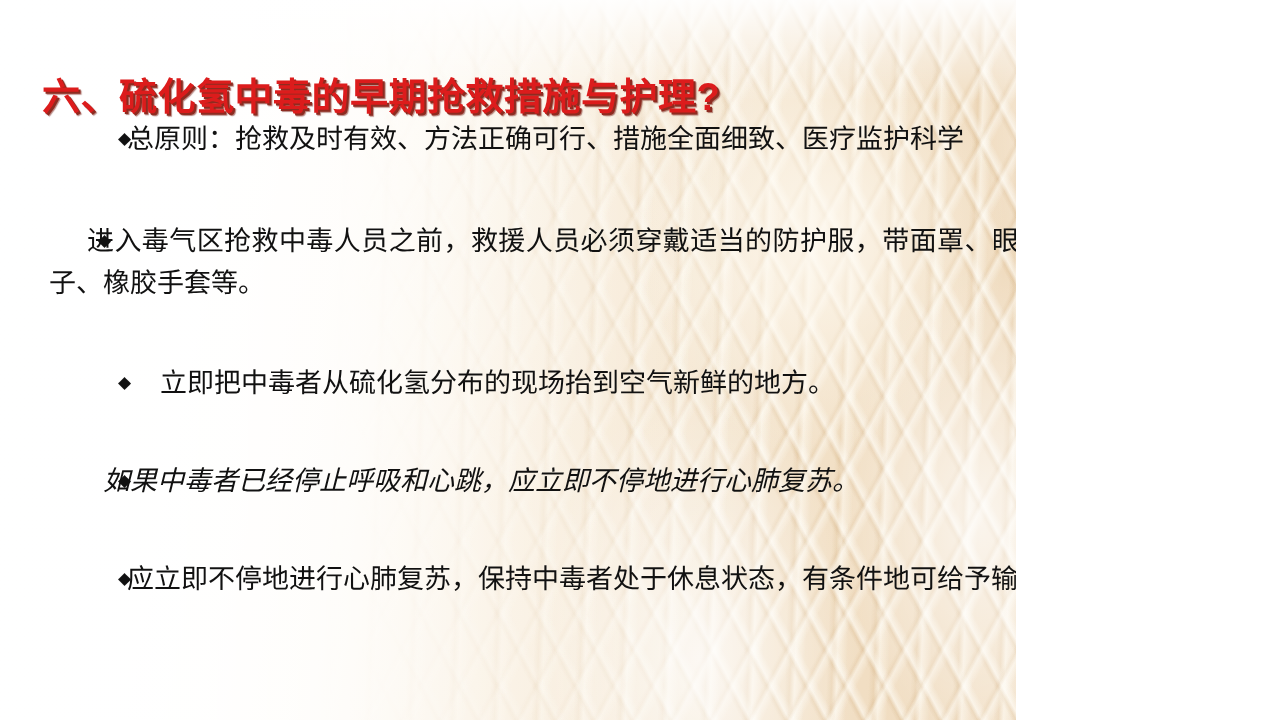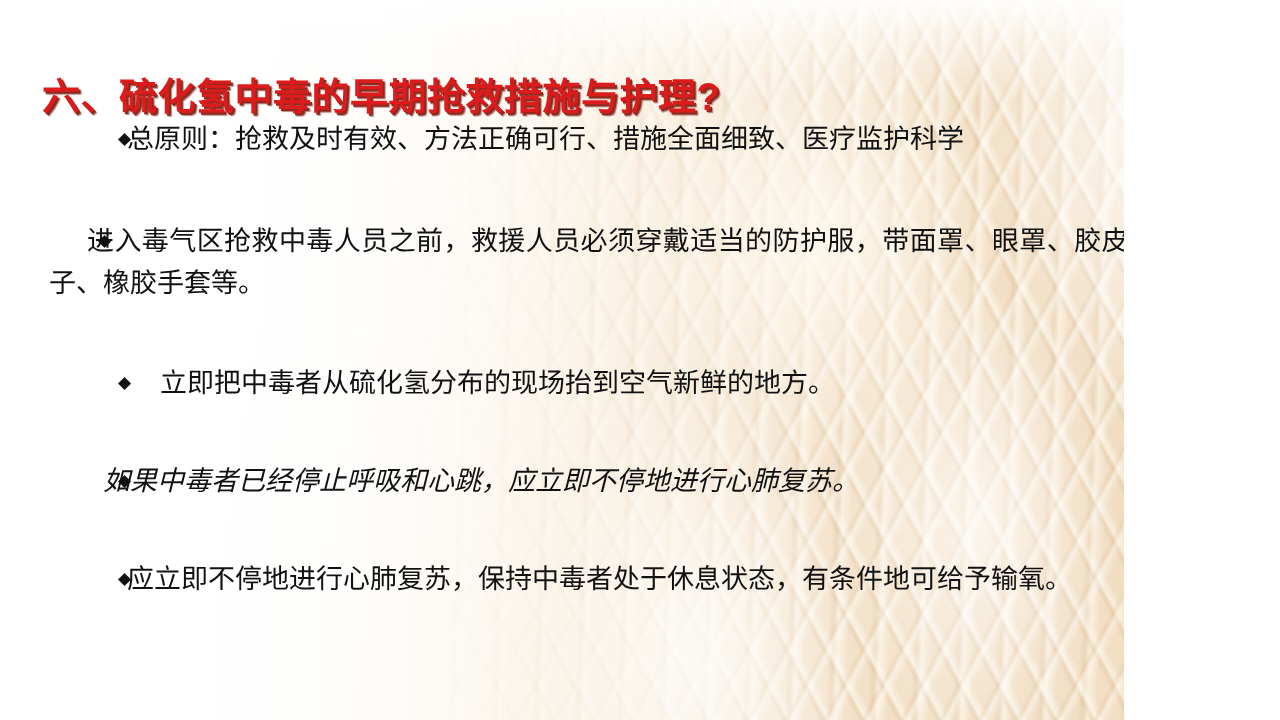--- a/index.html
+++ b/index.html
@@ -5,21 +5,21 @@
 <style>
   html, body {
     margin: 0;
     padding: 0;
     background: #ffffff;
   }
   * { box-sizing: border-box; }
 
   .slide {
     position: relative;
-    width: 1124px;
+    width: 1016px;
     height: 720px;
     overflow: hidden;
     background: #fffdf9;
     font-family: "Liberation Sans", "DejaVu Sans", sans-serif;
   }
 
   
   .bg-layer {
     position: absolute;
     inset: 0;

